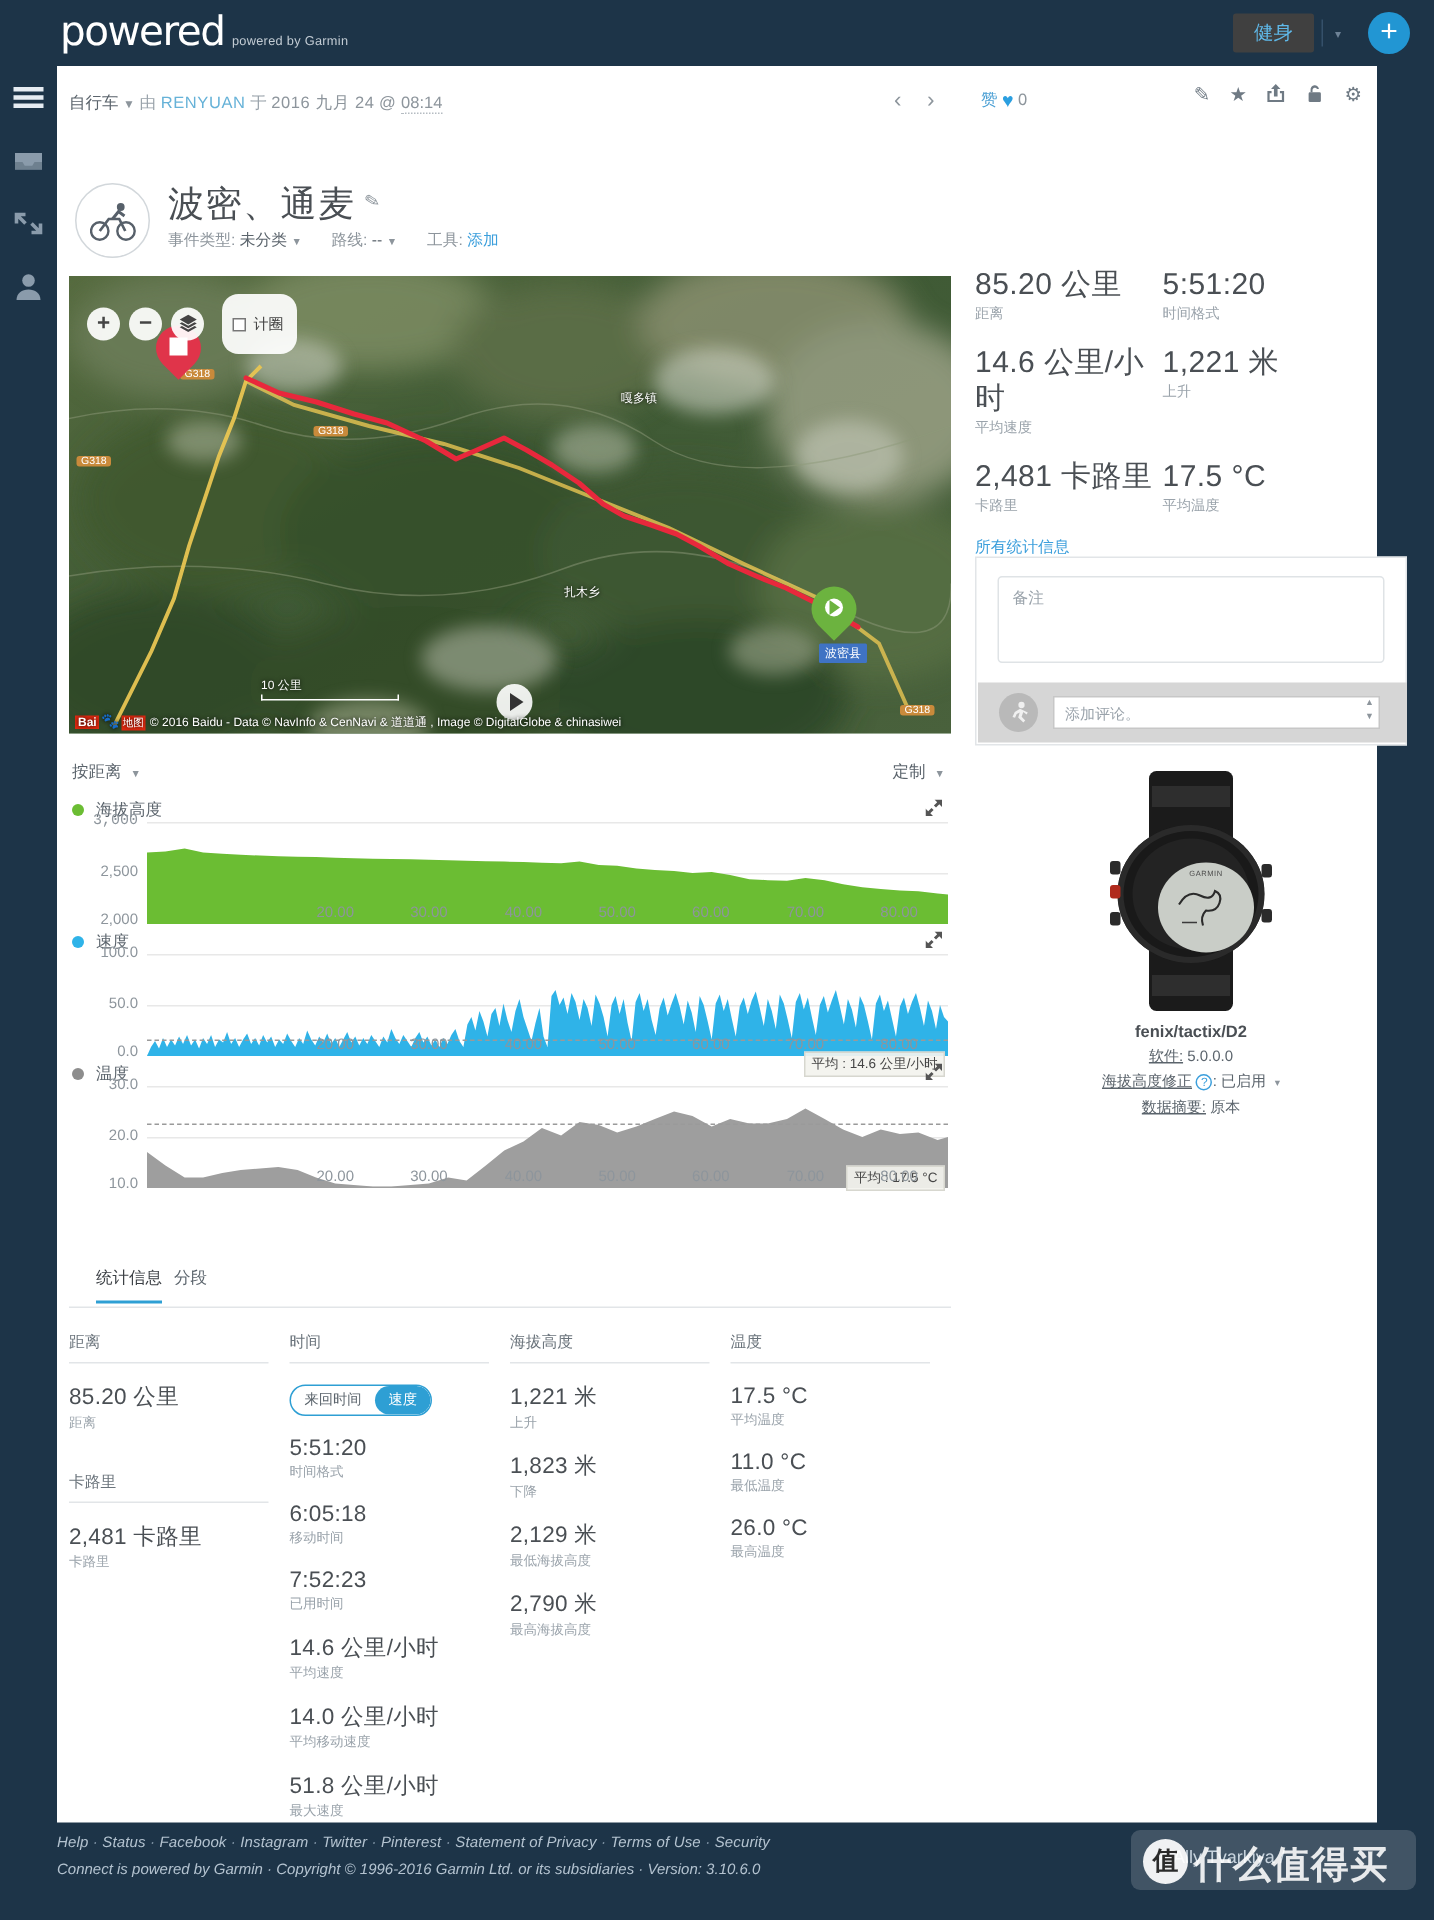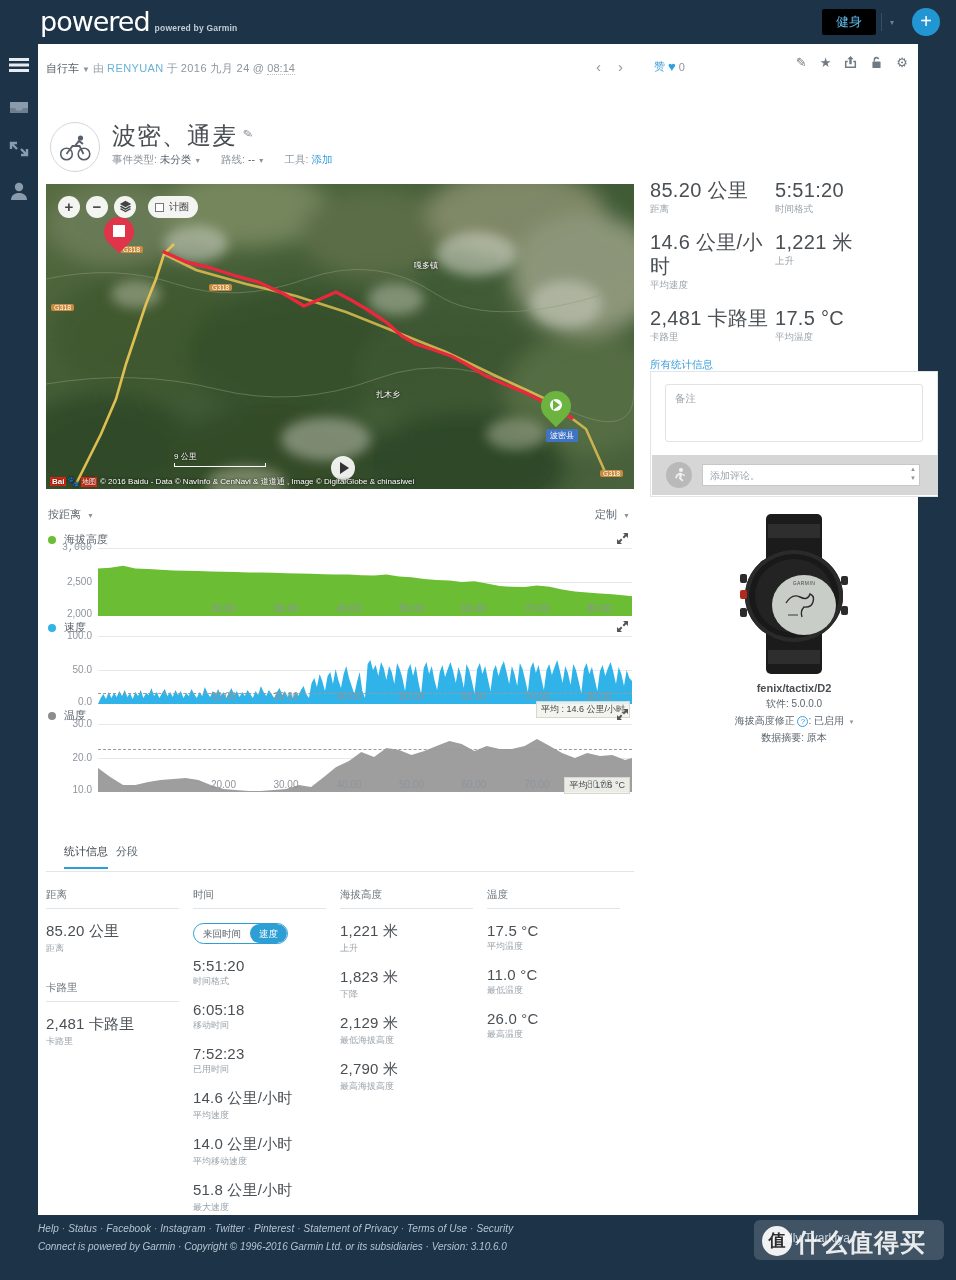--- a/index.html
+++ b/index.html
@@ -14,25 +14,25 @@
   }
 
   
   #topbar { position:absolute; left:0; top:0; width:956px; height:44px; background:#1d3448; }
   #logo-wrap { position:absolute; left:40px; top:8px; display:flex; align-items:baseline; }
   #logo-text {
     font-family:"DejaVu Sans", sans-serif;
     font-size:27px; letter-spacing:-1px; color:#fff; font-weight:400;
     line-height:27px;
   }
-  #logo-sub { font-size:8.5px; color:#c3ccd4; margin-left:5px; letter-spacing:.2px;font-weight:bold; }
+  #logo-sub { font-size:8.5px; color:#c3ccd4; margin-left:5px; letter-spacing:.2px; }
   #fitness-btn {
     position:absolute; right:80px; top:9px; height:26px; padding:0 14px;
     display:flex; align-items:center; justify-content:center;
-    color:#5fb8e8; font-size:13px; background:#000000; border-radius:2px;
+    color:#5fb8e8; font-size:13px; background:#404040; border-radius:2px;
   }
   #fitness-caret { position:absolute; right:62px; top:18px; color:#6d8296; font-size:8px; }
   #fitness-sep { position:absolute; right:74px; top:13px; width:1px; height:18px; background:#35506a; }
   #plus-btn {
     position:absolute; right:16px; top:8px; width:28px; height:28px; border-radius:50%;
     background:#2296d3; color:#fff; font-size:20px; line-height:26px; text-align:center;
     font-weight:300;
   }
 
   
@@ -84,21 +84,21 @@
   
   #map {
     position:absolute; left:8px; top:140px; width:588px; height:305px;
     overflow:hidden; background:#4d6a43;
   }
   #map-img { position:absolute; inset:0; }
   #map-ctrls { position:absolute; left:12px; top:12px; display:flex; gap:6px; align-items:center; z-index:6; }
   .mc { width:22px; height:22px; border-radius:50%; background:rgba(255,255,255,.92);
         color:#444; font-size:15px; line-height:21px; text-align:center; font-weight:600; }
   .mc svg { width:13px; height:13px; margin-top:4px; fill:#444; }
-  #mc-lap { height:22px; border-radius:11px; background:rgba(255,255,255,.92); padding:0 9px 0 7px;
+  #mc-lap { height:40px; border-radius:11px; background:rgba(255,255,255,.92); padding:0 9px 0 7px;
             display:flex; align-items:center; gap:5px; font-size:10px; color:#444; margin-left:6px; }
   #mc-lap .box { width:9px; height:9px; border:1px solid #777; background:#fff; }
 
   #pin-start { position:absolute; left:58px; top:33px; z-index:5; }
   #pin-end { position:absolute; left:495px; top:207px; z-index:5; }
   .pin { position:relative; width:30px; height:40px; }
   .pin .head { position:absolute; left:0; top:0; width:30px; height:30px; border-radius:50% 50% 50% 0;
                transform:rotate(-45deg); }
   .pin .dot { position:absolute; left:9px; top:8px; width:12px; height:12px; background:#fff; }
   .pin-red .head { background:#e0344a; }
@@ -163,21 +163,21 @@
   #w-bez { position:absolute; left:10px; top:9px; width:78px; height:74px; border-radius:50%;
            background:#232323; }
   #w-face { position:absolute; left:17px; top:16px; width:64px; height:60px; border-radius:50%;
             background:#c9cdc7; }
   #w-brand { position:absolute; left:0; right:0; top:5px; font-size:5px; color:#4a4a4a; letter-spacing:.4px; }
   #w-track { position:absolute; left:10px; top:12px; width:44px; height:36px; }
   .w-btn { position:absolute; width:7px; height:9px; background:#2b2b2b; border-radius:2px; }
   .w-btn.red { background:#b02a1d; }
   #dev-name { font-size:11px; color:#4a4f54; font-weight:bold; margin-top:8px; }
   .dev-line { font-size:10px; color:#5b646c; margin-top:3px; }
-  .dev-line .lab { color:#5b646c; }
+  .dev-line .lab { color:#5b646c;text-decoration:underline; }
   .dev-q { display:inline-block; width:11px; height:11px; border-radius:50%; border:1px solid #3c9fdc;
            color:#3c9fdc; font-size:8px; line-height:9px; text-align:center; vertical-align:middle; }
 
   
   #charts { position:absolute; left:8px; top:460px; width:588px; }
   #chart-toolbar { position:relative; height:24px; }
   #byDistance { position:absolute; left:2px; top:3px; font-size:11px; color:#5b646c; }
   #customize { position:absolute; right:4px; top:3px; font-size:11px; color:#5b646c; }
   .cv-caret { font-size:7px; color:#8d959c; margin-left:3px; }
 
@@ -420,21 +420,21 @@
     <div class="roadlabel" style="left:554px; top:286px;">G318</div>
     <div class="townlabel" style="left:368px; top:76px;">嘎多镇</div>
     <div class="townlabel" style="left:330px; top:205px;">扎木乡</div>
     <div class="maplabel" style="left:500px; top:245px;">波密县</div>
 
     <div id="map-play">
         <div class="tri"></div>
       </div>
 
     <div id="map-scale">
-      <span>9 公里</span>
+      <span>10 公里</span>
       <div class="bar"></div>
     </div>
 
     <div id="map-attr">
       <span id="baidu-logo">
         <span class="bd1">Bai</span>
         <span class="paw">🐾</span>
         <span class="bd2">地图</span>
       </span>
       <span>© 2016 Baidu - Data © NavInfo &amp; CenNavi &amp; 道道通 , Image © DigitalGlobe &amp; chinasiwei</span>

